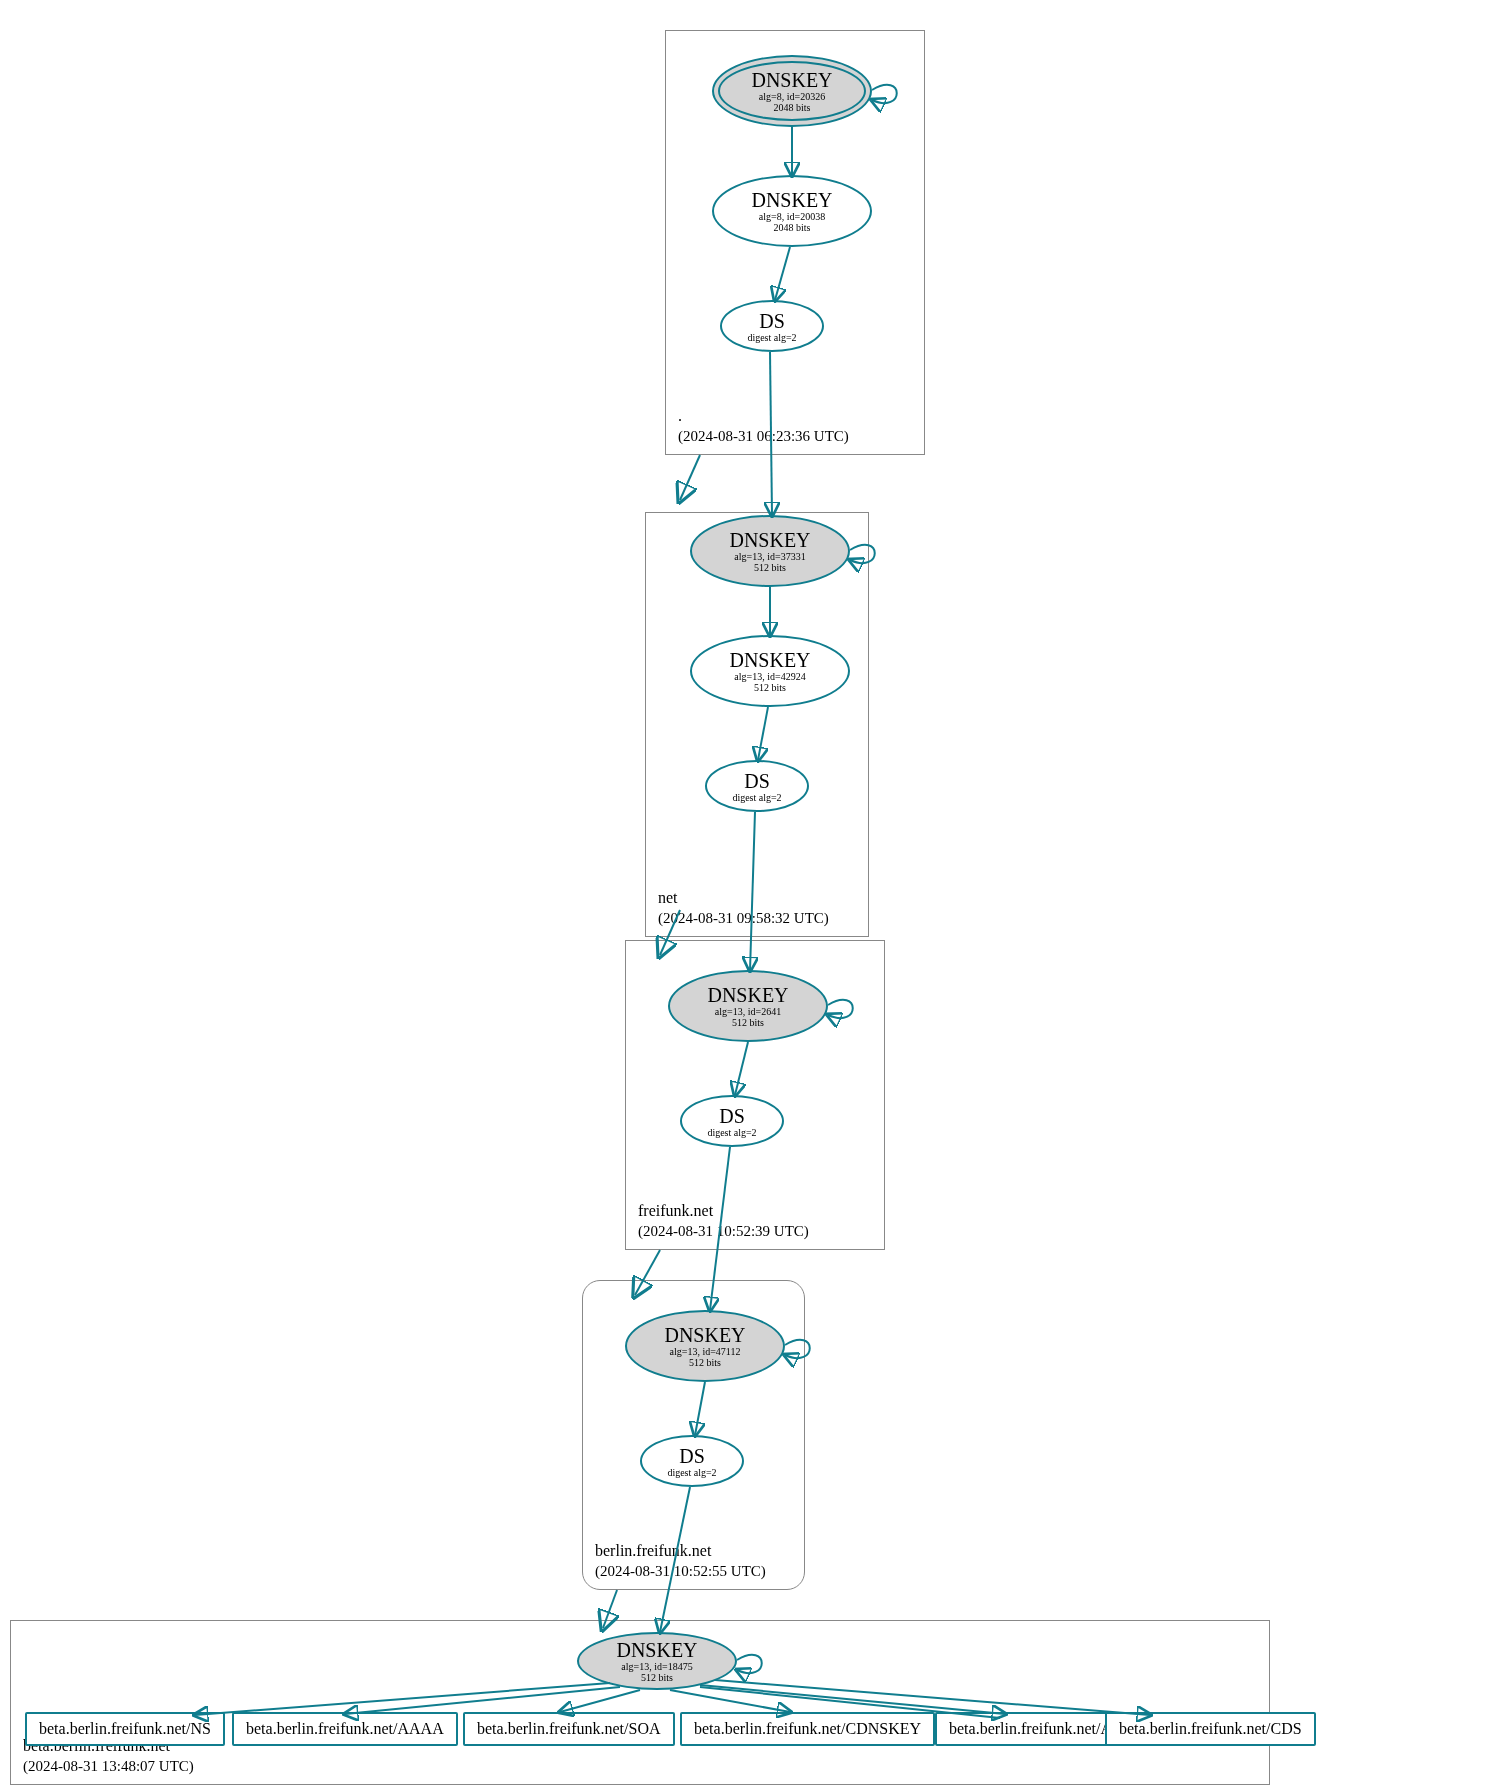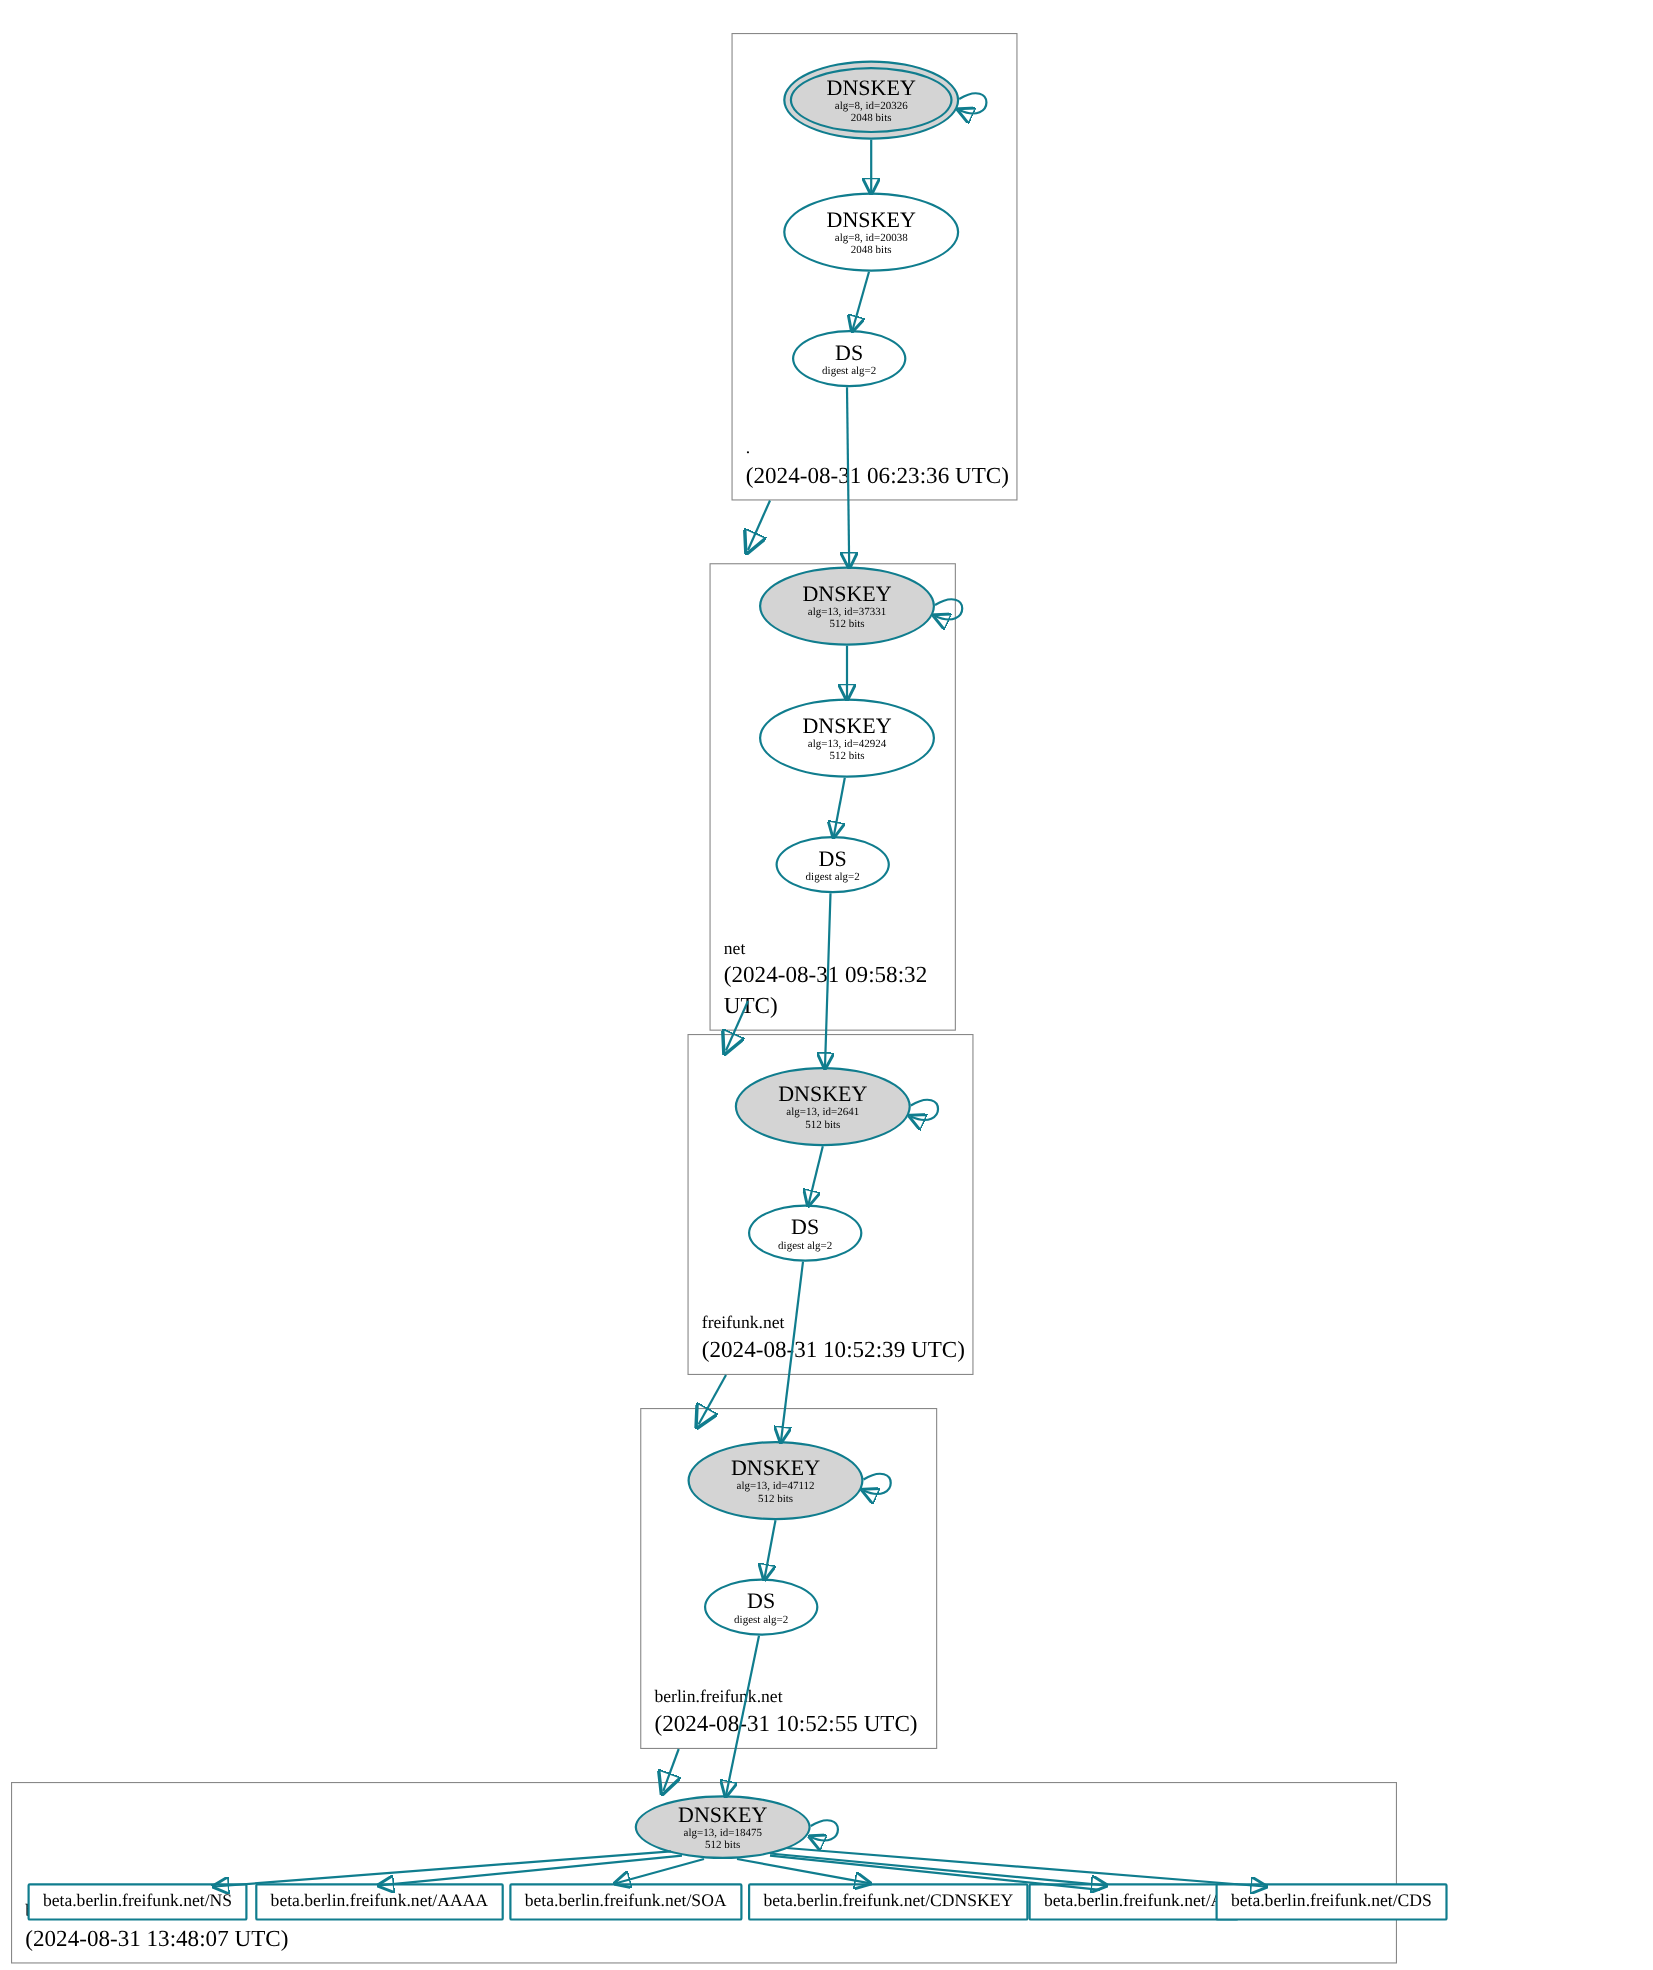--- a/index.html
+++ b/index.html
@@ -23,21 +23,21 @@
   bottom: 8px;
   font-size: 16px;
   text-align: left;
   line-height: 1.3;
 }
 .zone-label .name {
   display: block;
 }
 .zone-label .ts {
   display: block;
-  font-size: 21px;
+  font-size: 15px;
 }
 .node {
   position: absolute;
   box-sizing: border-box;
   display: flex;
   flex-direction: column;
   align-items: center;
   justify-content: center;
   text-align: center;
   line-height: 1.1;
@@ -93,21 +93,21 @@
     <span class="name">net</span>
     <span class="ts">(2024-08-31 09:58:32 UTC)</span>
   </div>
 </div>
 <div class="zone" style="left:625px; top:940px; width:260px; height:310px;">
   <div class="zone-label">
     <span class="name">freifunk.net</span>
     <span class="ts">(2024-08-31 10:52:39 UTC)</span>
   </div>
 </div>
-<div class="zone" style="left:582px; top:1280px; width:270px; height:310px;">
+<div class="zone" style="left:582px; top:1280px; width:223px; height:310px;border-radius:18px;">
   <div class="zone-label">
     <span class="name">berlin.freifunk.net</span>
     <span class="ts">(2024-08-31 10:52:55 UTC)</span>
   </div>
 </div>
 <div class="zone" style="left:10px; top:1620px; width:1260px; height:165px;">
   <div class="zone-label">
     <span class="name">beta.berlin.freifunk.net</span>
     <span class="ts">(2024-08-31 13:48:07 UTC)</span>
   </div>

